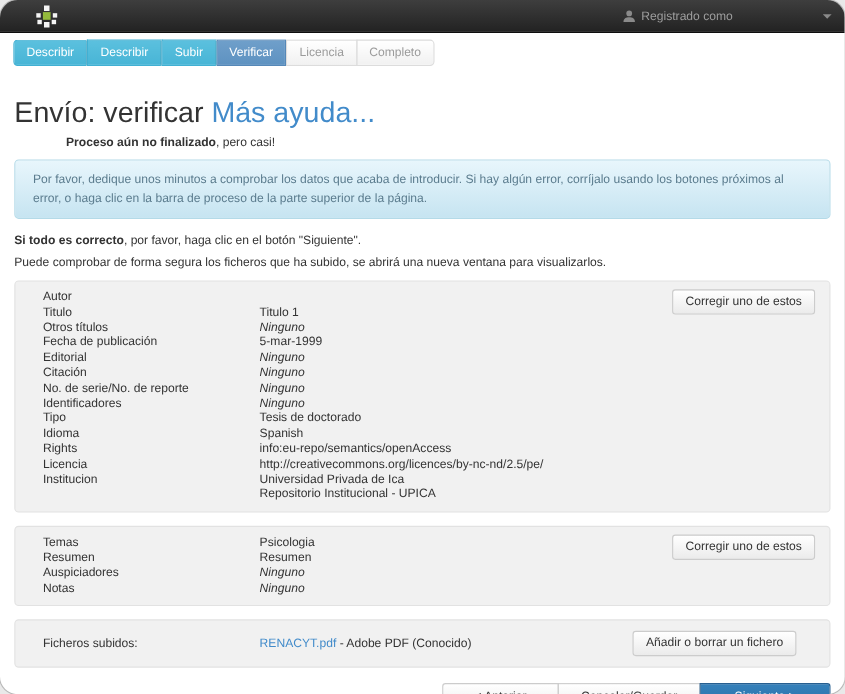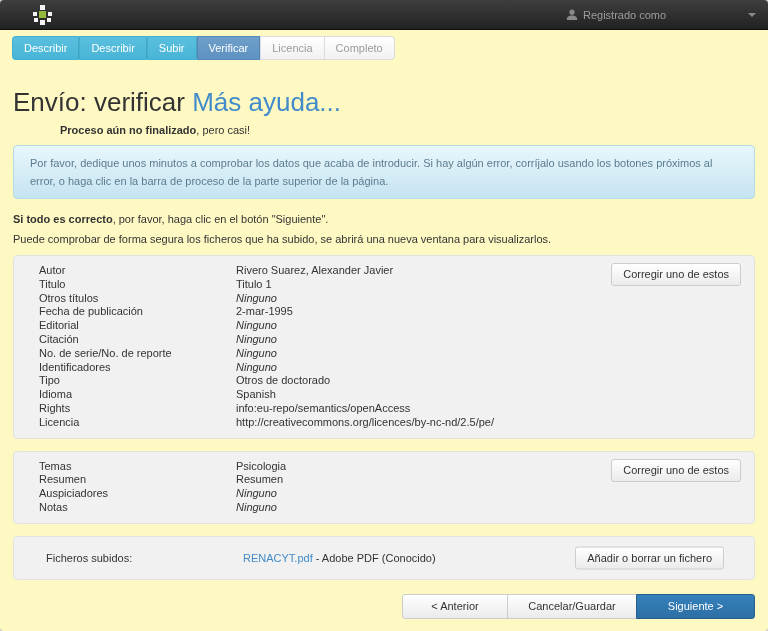--- a/index.html
+++ b/index.html
@@ -1,19 +1,19 @@
 <!DOCTYPE html>
 <html><head>
 <meta charset="utf-8">
 <style>
   * { box-sizing: border-box; }
   html,body { margin:0; padding:0; background:#e9e9e9; }
   body { font-family: "Liberation Sans", sans-serif; }
   .window {
-    width:768px; height:631px; background:#fef9c3; border-radius:4px;
+    width:768px; height:631px; background:#ffffff; border-radius:16px;
     overflow:hidden; position:relative; margin:0 auto;
     box-shadow: 0 0 0 1px #b9b9b9;
   }
 
   
   .navbar {
     height:30px; background:linear-gradient(#3e3e3e,#222);
     border-bottom:1px solid #0d0d0d;
     display:flex; align-items:center; padding:0 12px 0 30px;
   }
@@ -80,21 +80,21 @@
   .rows { font-size:11px; color:#333; line-height:13.8px; }
   .mrow { display:flex; }
   .mrow .flabel { width:197px; flex-shrink:0; }
   .mrow .fvalue { flex:1; padding-right:150px; }
   .fvalue .italic { font-style:italic; }
   .panel-btn { position:absolute; top:7px; right:13px; }
 
   
   .files-panel {
     background:#f1f1f1; border:1px solid #e2e2e2; border-radius:4px;
-    padding:15px 14px 15px 32px; position:relative; margin-bottom:12px;
+    padding:15px 14px 15px 25px; position:relative; margin-bottom:12px;
     display:flex; font-size:11px; color:#333; align-items:center;
   }
   .files-panel .flabel { width:197px; flex-shrink:0; }
   .files-panel .file-btn { position:absolute; top:50%; right:30px; transform:translateY(-50%); }
   .file-link { color:#428bca; cursor:pointer; }
 
   
   .btn {
     font-family:"Liberation Sans", sans-serif;
     background:linear-gradient(#ffffff,#ebebeb);
@@ -162,40 +162,37 @@
 
     <p class="instruction"><b>Si todo es correcto</b><span>, por favor, haga clic en el botón "Siguiente".</span></p>
 
     <p class="note"><span>Puede comprobar de forma segura los ficheros que ha subido, se abrirá una nueva ventana para visualizarlos.</span></p>
 
     <div class="panels">
         <div class="panel">
           <div class="rows">
             <div class="mrow">
               <div class="flabel">Autor</div>
-              <div class="fvalue">
-                <div>Rivero Suarez, Alexander Javier</div>
-              </div>
             </div>
             <div class="mrow">
               <div class="flabel">Titulo</div>
               <div class="fvalue">
                 <div>Titulo 1</div>
               </div>
             </div>
             <div class="mrow">
               <div class="flabel">Otros títulos</div>
               <div class="fvalue">
                 <div class="italic">Ninguno</div>
               </div>
             </div>
             <div class="mrow">
               <div class="flabel">Fecha de publicación</div>
               <div class="fvalue">
-                <div>2-mar-1995</div>
+                <div>5-mar-1999</div>
               </div>
             </div>
             <div class="mrow">
               <div class="flabel">Editorial</div>
               <div class="fvalue">
                 <div class="italic">Ninguno</div>
               </div>
             </div>
             <div class="mrow">
               <div class="flabel">Citación</div>
@@ -211,39 +208,46 @@
             </div>
             <div class="mrow">
               <div class="flabel">Identificadores</div>
               <div class="fvalue">
                 <div class="italic">Ninguno</div>
               </div>
             </div>
             <div class="mrow">
               <div class="flabel">Tipo</div>
               <div class="fvalue">
-                <div>Otros de doctorado</div>
+                <div>Tesis de doctorado</div>
               </div>
             </div>
             <div class="mrow">
               <div class="flabel">Idioma</div>
               <div class="fvalue">
                 <div>Spanish</div>
               </div>
             </div>
             <div class="mrow">
               <div class="flabel">Rights</div>
               <div class="fvalue">
                 <div>info:eu-repo/semantics/openAccess</div>
               </div>
             </div>
             <div class="mrow">
               <div class="flabel">Licencia</div>
               <div class="fvalue">
                 <div>http://creativecommons.org/licences/by-nc-nd/2.5/pe/</div>
+              </div>
+            </div>
+            <div class="mrow">
+              <div class="flabel">Institucion</div>
+              <div class="fvalue">
+                <div>Universidad Privada de Ica</div>
+                <div>Repositorio Institucional - UPICA</div>
               </div>
             </div>
           </div>
           <button class="btn panel-btn">Corregir uno de estos</button>
         </div>
         <div class="panel">
           <div class="rows">
             <div class="mrow">
               <div class="flabel">Temas</div>
               <div class="fvalue">

